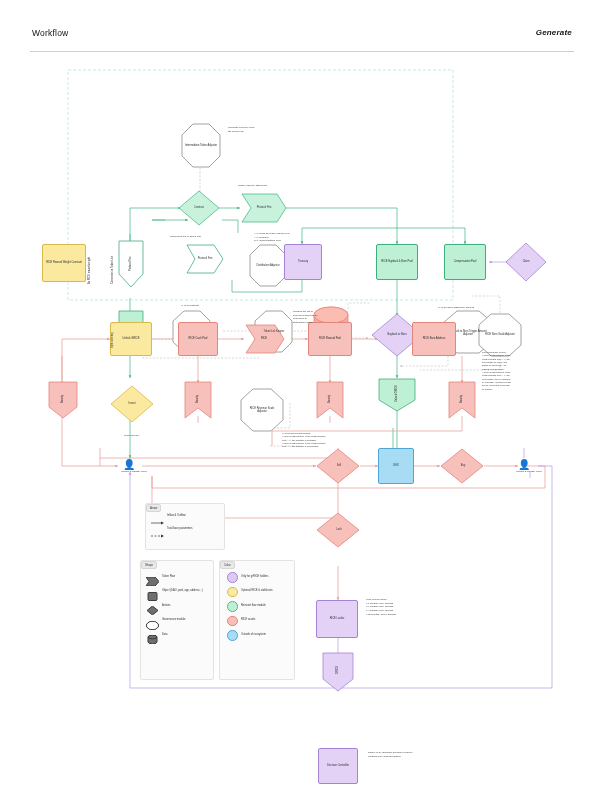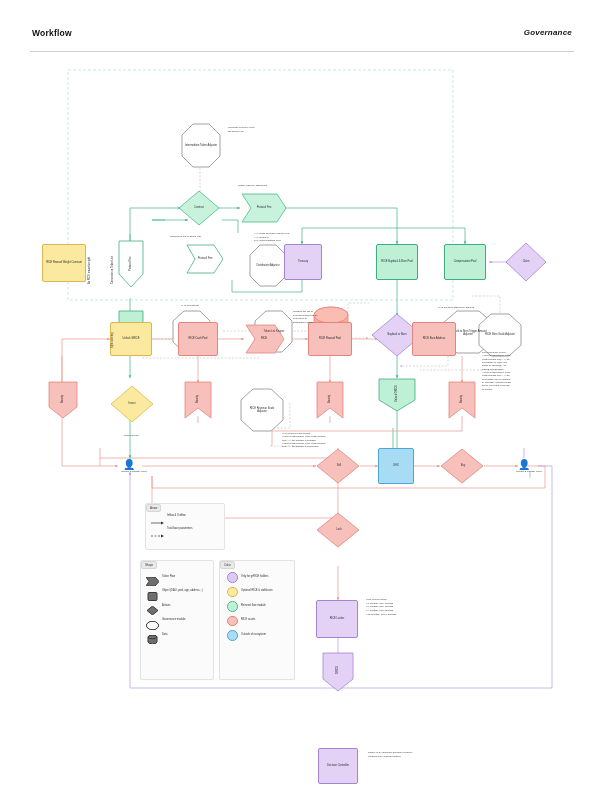--- a/index.html
+++ b/index.html
@@ -20,21 +20,21 @@
   #header {
     position: absolute;
     left: 0; top: 0;
     width: 600px; height: 48px;
     box-sizing: border-box;
   }
   #header-title {
     position: absolute;
     left: 32px; top: 28px;
     font-size: 8.5px;
-    font-weight: 700;
+    font-weight: 400;
     letter-spacing: .2px;
     color: #111;
   }
   #header-brand {
     position: absolute;
     right: 28px; top: 28px;
     font-size: 8px;
     font-style: italic;
     font-weight: 600;
     color: #111;
@@ -180,21 +180,21 @@
   .d-pink   { background: #f8c0bb; border-color: #e2857c; }
   .d-blue   { background: #a8dcf5; border-color: #4ea6d6; }
 
   .gl-shape { fill: #6f6f6f; stroke: #3d3d3d; stroke-width: 1; }
 </style>
 </head>
 <body>
 
 <div id="header">
   <div id="header-title">Workflow</div>
-  <div id="header-brand">Governance</div>
+  <div id="header-brand">Generate</div>
   <div id="header-rule"></div>
 </div>
 
 <div id="canvas">
 
   <svg id="svg-layer" viewBox="0 0 600 738">
     <defs>
       <marker id="ag" markerWidth="5" markerHeight="5" refX="4" refY="2.5" orient="auto">
         <path d="M0,0.6 L4,2.5 L0,4.4 z" fill="#41b883"></path>
       </marker>

